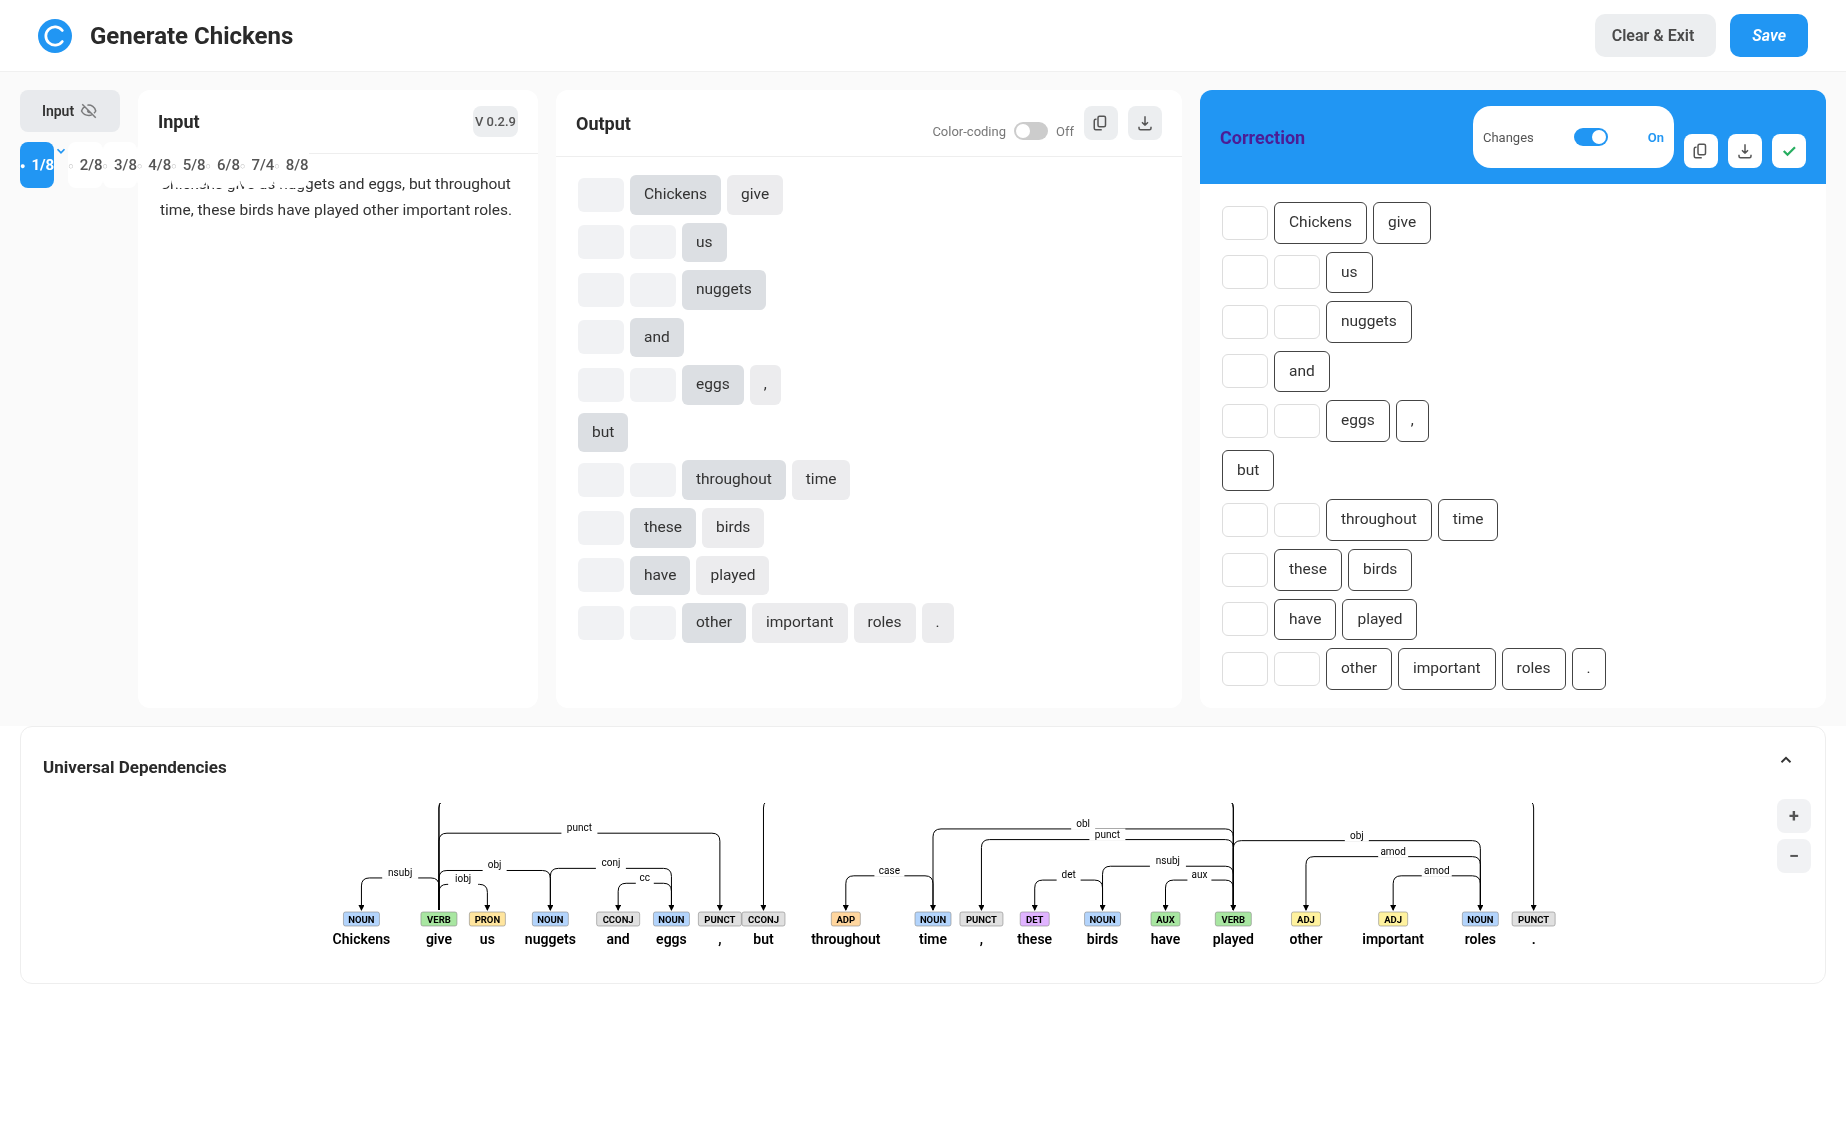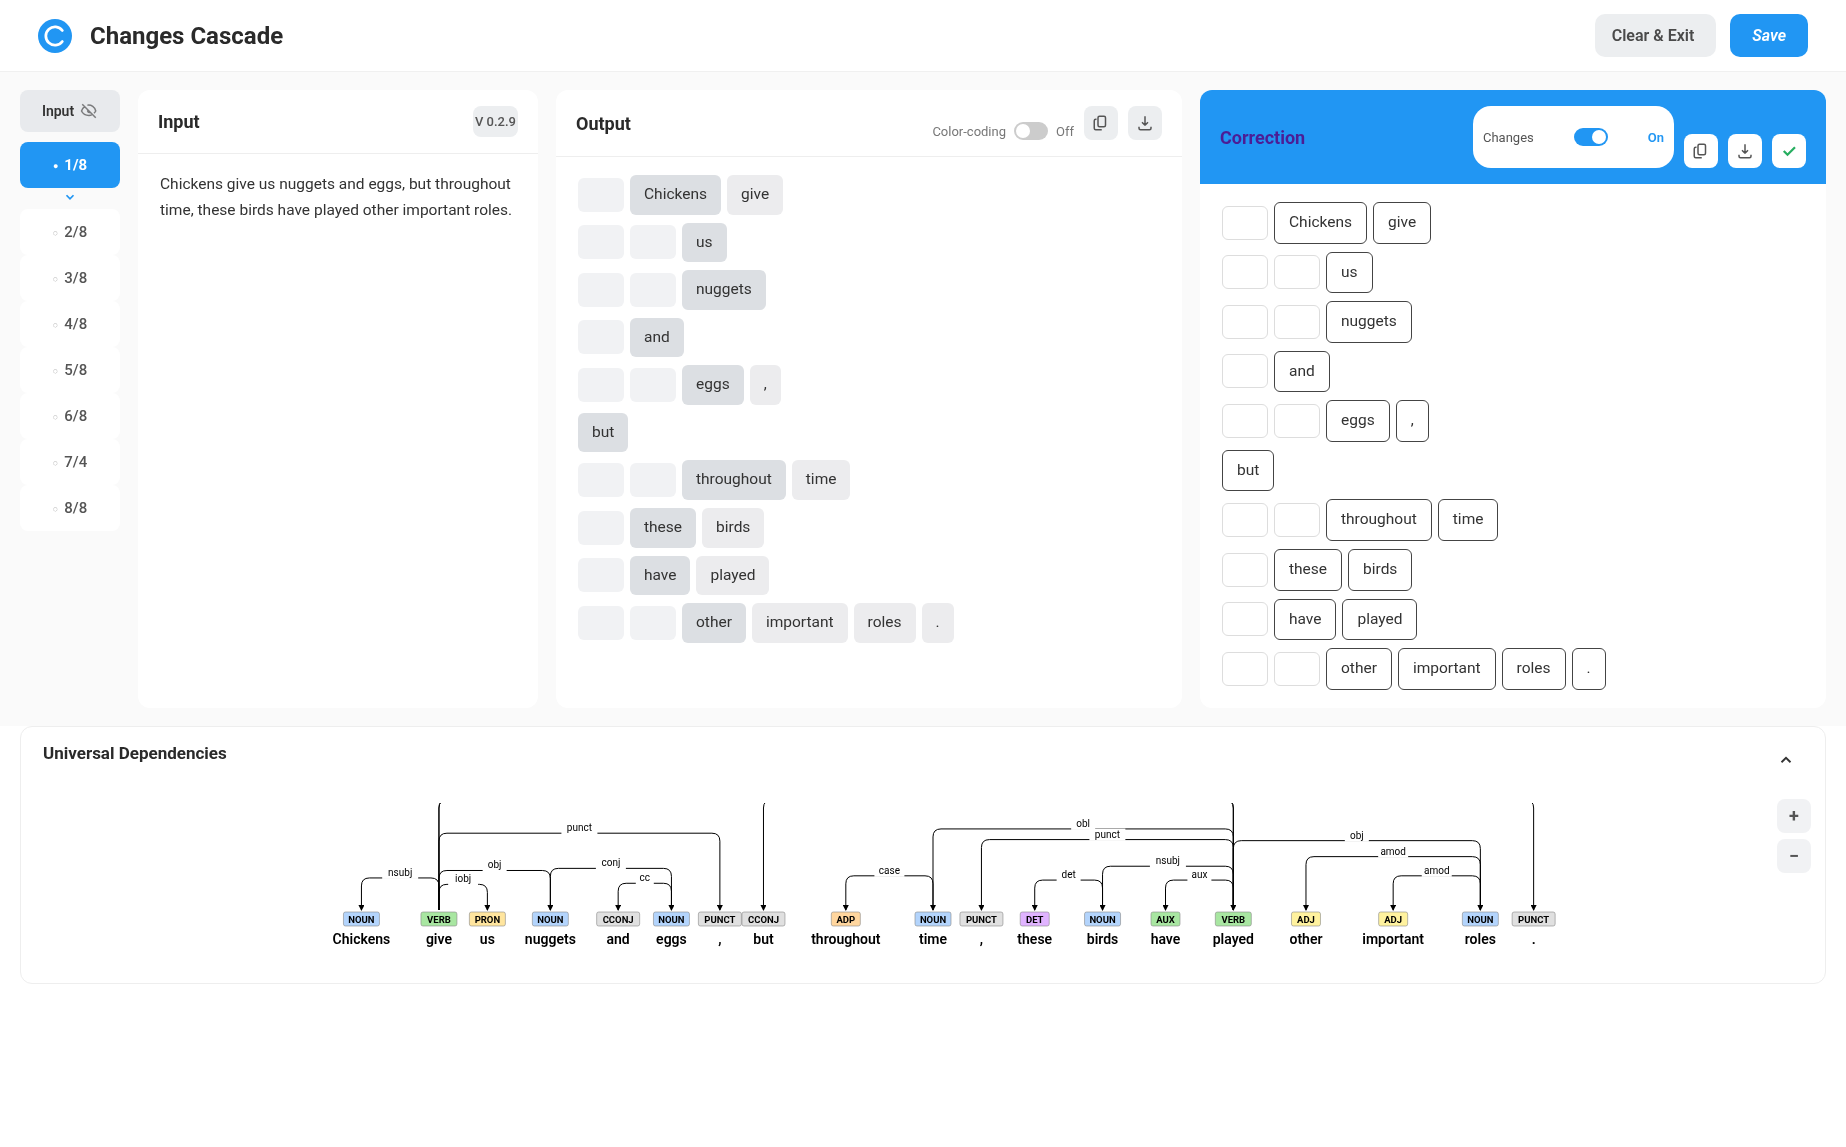--- a/index.html
+++ b/index.html
@@ -12,21 +12,21 @@
 .page-title { font-size:24px; font-weight:700; color:#2a2a2a; }
 .header-right { display:flex; gap:14px; }
 .btn { padding:12px 22px; border-radius:10px; font-size:16px; font-weight:600; border:none; cursor:pointer; }
 .btn-secondary { background:#eceef0; color:#4a4a4a;padding-left:17px; }
 .btn-primary { background:#2196f3; color:#fff;font-style:italic; }
 
 .main { display:flex; gap:18px; padding:18px 20px; background:#fafafa; }
 .sidebar { width:100px; display:flex; flex-direction:column; gap:10px; }
 .side-label { background:#e8eaed; border-radius:8px; padding:12px 8px; display:flex; align-items:center; justify-content:center; gap:6px; font-size:14px; font-weight:600; color:#333; }
 .side-label svg { width:18px; height:18px; opacity:.6; }
-.page-nav { display:flex; flex-direction:column; gap:0; }
+.page-nav { display:flex; gap:0; }
 .page-item { background:#fff; border-radius:8px; padding:14px 0; text-align:center; font-size:15px; color:#555; font-weight:500; position:relative; cursor:pointer; }
 .page-item.active { background:#2196f3; color:#fff; font-weight:700; }
 .page-item.active::before { content:"●"; font-size:9px; margin-right:6px; vertical-align:middle; }
 .page-item:not(.active)::before { content:"○"; font-size:9px; margin-right:6px; color:#bbb; vertical-align:middle; }
 .chev { text-align:center; color:#2196f3; font-size:14px; padding:2px 0; cursor:pointer; }
 
 .panel { background:#fff; border-radius:12px; flex:1; display:flex; flex-direction:column; }
 .panel-head { display:flex; align-items:center; justify-content:space-between; padding:16px 20px; border-bottom:1px solid #eee; }
 .panel-title { font-size:18px; font-weight:700; }
 .version-pill { background:#eceef0; padding:8px 2px; border-radius:8px; font-size:13px; color:#555; font-weight:500; }
@@ -50,40 +50,40 @@
 
 .token-rows { display:flex; flex-direction:column; gap:8px; }
 .token-row { display:flex; gap:6px; align-items:center; }
 .placeholder { background:#f1f2f4; border-radius:6px; height:34px; width:46px; }
 .token { background:#dcdfe3; border-radius:6px; padding:7px 14px; font-size:15.5px; color:#333; }
 .token.light { background:#ececee; }
 .token.outline { background:#fff; border:1.5px solid #444; }
 .placeholder.outline { background:#fff; border:1.5px solid #ddd; }
 
 .ud-panel { margin:0 20px; background:#fff; border-radius:12px; border:1px solid #eee; }
-.ud-head { display:flex; align-items:flex-start; justify-content:space-between; padding:16px 22px; }
+.ud-head { display:flex; align-items:flex-end; justify-content:space-between; padding:16px 22px; }
 .ud-title { font-size:17px; font-weight:700; }
 .ud-body { position:relative; padding:10px 20px 20px 20px; overflow:hidden; }
 .zoom-ctrls { position:absolute; right:14px; top:6px; display:flex; flex-direction:column; gap:6px; z-index:5; }
 .zoom-ctrls .icon-btn { background:#f1f2f4; font-size:18px; font-weight:700; }
 
 .dep-svg { width:100%; height:160px; display:block; }
 </style>
 </head>
 <body>
 
 <div class="app">
   <div class="header">
     <div class="header-left">
       <div class="logo">
         <svg viewBox="0 0 24 24" fill="none" stroke="#fff" stroke-width="3">
             <path d="M20 6 A10 10 0 1 0 20 18" stroke-linecap="round"></path>
           </svg>
       </div>
-      <div class="page-title">Changes Cascade</div>
+      <div class="page-title">Generate Chickens</div>
     </div>
     <div class="header-right">
       <button class="btn btn-secondary">Clear &amp; Exit</button>
       <button class="btn btn-primary">Save</button>
     </div>
   </div>
 
   <div class="main">
     <div class="sidebar">
       <div class="side-label">

